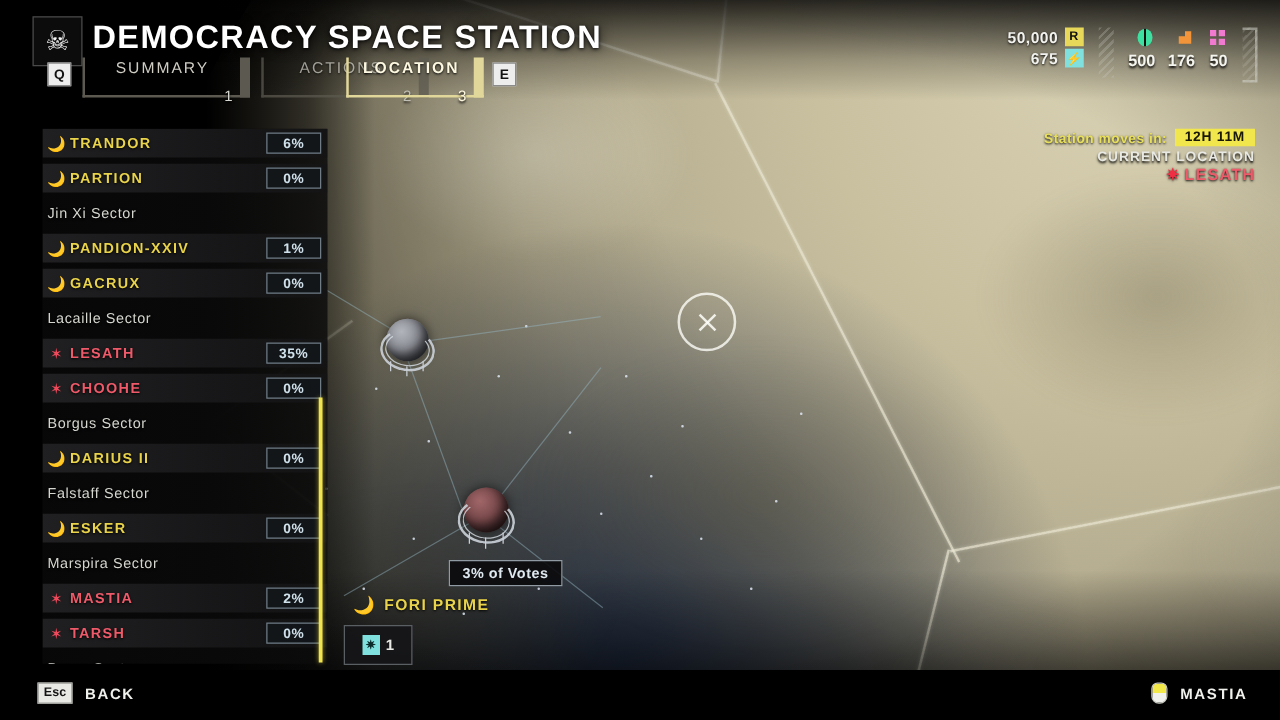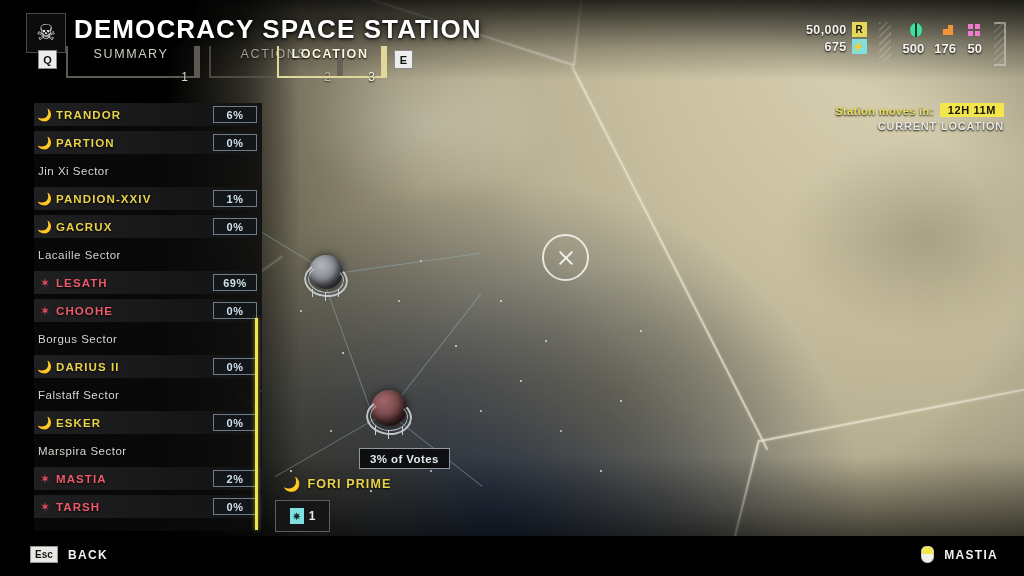--- a/index.html
+++ b/index.html
@@ -133,21 +133,21 @@
     background: #ededed; color: #111;
     border: 1px solid #8a8a8a;
     font-size: 11px; font-weight: bold;
     display: flex; align-items: center; justify-content: center;
     font-family: "Liberation Sans", sans-serif;
   }
 
   .tab {
     position: absolute; top: 46px; height: 32px;
     border-left: 2px solid #6d6d66;
-    border-right: 6px solid #fdba74;
+    border-right: 8px solid #fdba74;
     border-bottom: 2px solid #6d6d66;
     padding-left: 12px;
   }
   .tab .tlabel {
     position: absolute; left: 50%; top: 1px; transform: translateX(-50%);
     font-size: 12.5px; letter-spacing: 1.6px; color: #e8e8e4; white-space: nowrap;
     text-shadow: 0 1px 2px #000;
   }
   .tab .tnum {
     position: absolute; right: 6px; bottom: -8px;
@@ -466,20 +466,23 @@
 
     <div class="bracket-deco"></div>
   </div>
 
   <div class="station-info">
     <div class="si-row">
       <span class="si-label">Station moves in:</span>
       <span class="si-timer">12H 11M</span>
     </div>
     <div class="si-cur">CURRENT LOCATION</div>
+    <div class="si-loc">
+      <span class="pstar">✷</span><span>LESATH</span>
+    </div>
   </div>
 
   <div class="sidebar" id="planet-list">
       <div class="row">
         <span class="icon kind-super">🌙</span>
         <span class="nm super">TRANDOR</span>
         <span class="pct">6%</span>
       </div>
       <div class="row">
         <span class="icon kind-super">🌙</span>
@@ -494,21 +497,21 @@
       </div>
       <div class="row">
         <span class="icon kind-super">🌙</span>
         <span class="nm super">GACRUX</span>
         <span class="pct">0%</span>
       </div>
       <div class="sector">Lacaille Sector</div>
       <div class="row">
         <span class="icon kind-auto">✶</span>
         <span class="nm auto">LESATH</span>
-        <span class="pct">69%</span>
+        <span class="pct">35%</span>
       </div>
       <div class="row">
         <span class="icon kind-auto">✶</span>
         <span class="nm auto">CHOOHE</span>
         <span class="pct">0%</span>
       </div>
       <div class="sector">Borgus Sector</div>
       <div class="row">
         <span class="icon kind-super">🌙</span>
         <span class="nm super">DARIUS II</span>

